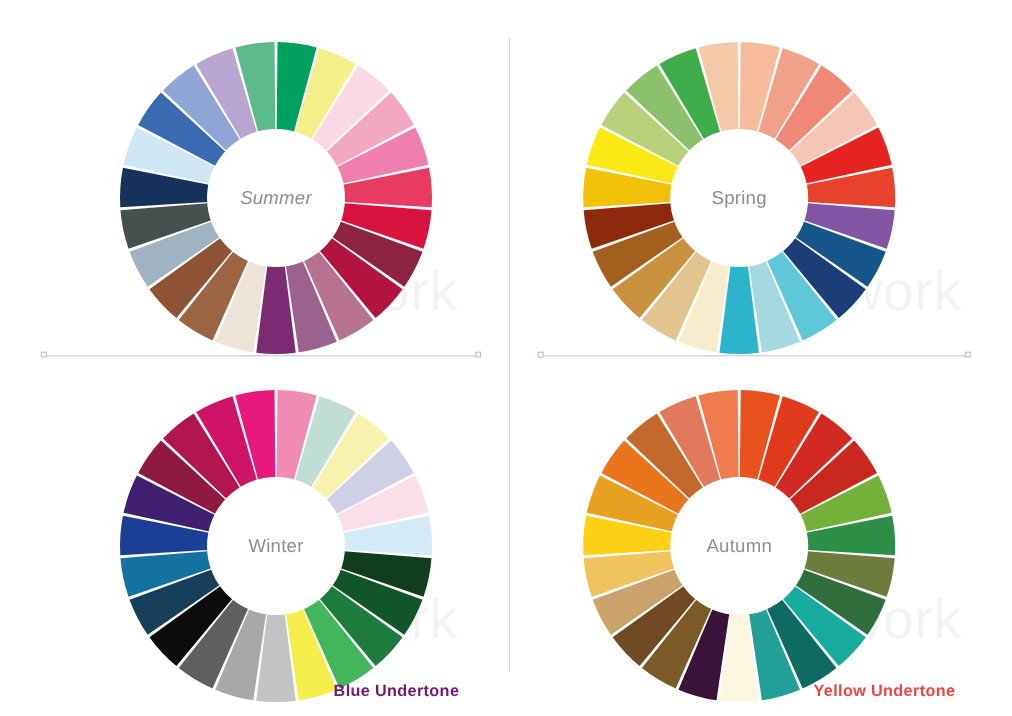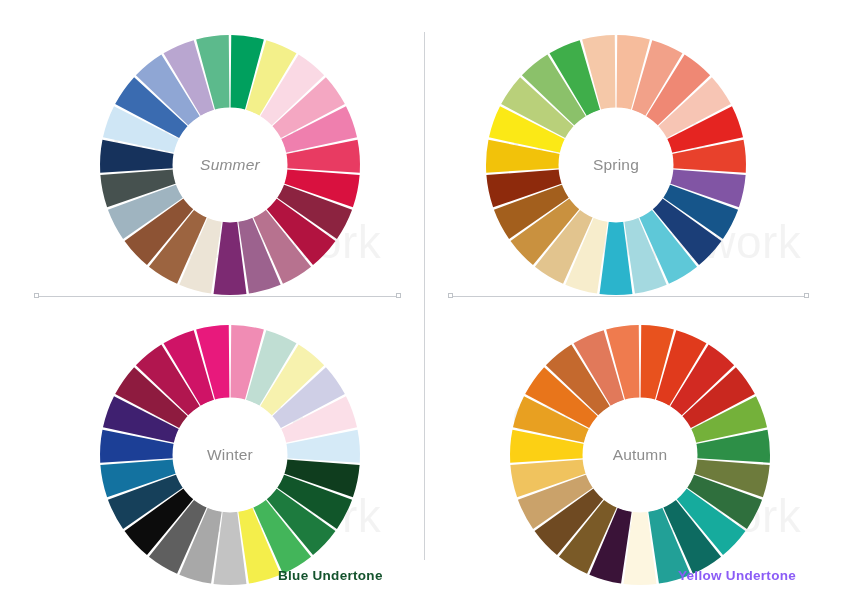--- a/index.html
+++ b/index.html
@@ -54,21 +54,21 @@
   .wheel-wrap {
     position: absolute;
     width: 260px;
     height: 260px;
   }
   .wheel-wrap svg { display: block; overflow: visible; }
 
   .wheel-summer { left: 100px; top: 35px; font-style: italic; }
   .wheel-spring { left: 486px; top: 35px; }
   .wheel-winter { left: 100px; top: 325px; }
-  .wheel-autumn { left: 510px; top: 325px; }
+  .wheel-autumn { left: 486px; top: 325px; }
 
   .season-label {
     font-size: 15.5px;
     fill: #8d8d8d;
     font-family: "Liberation Sans", sans-serif;
     font-weight: 400;
     text-anchor: middle;
     dominant-baseline: middle;
     letter-spacing: 0.2px;
   }
@@ -97,26 +97,26 @@
     position: absolute;
     font-family: "Liberation Sans", sans-serif;
     font-size: 13.5px;
     font-weight: 700;
     letter-spacing: 0.3px;
     white-space: nowrap;
   }
   .undertone-blue {
     left: 278px;
     top: 568px;
-    color: #14532d;
+    color: #701a75;
   }
   .undertone-yellow {
     left: 678px;
     top: 568px;
-    color: #8b5cf6;
+    color: #ef4444;
   }
 </style>
 </head>
 <body>
 
 <div class="canvas">
 
   <div class="divider-vertical"></div>
 
   <div class="hrule left"></div>

